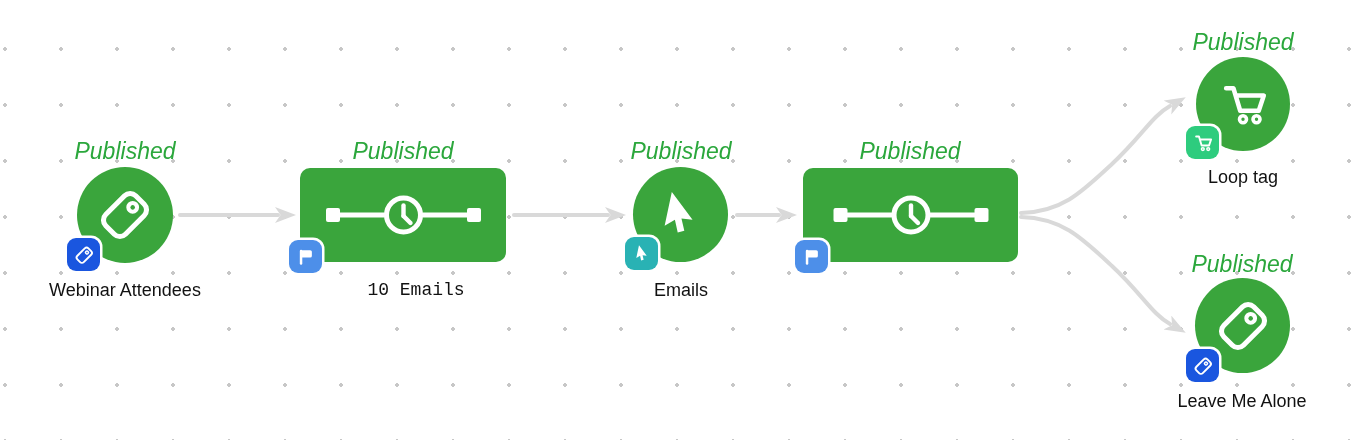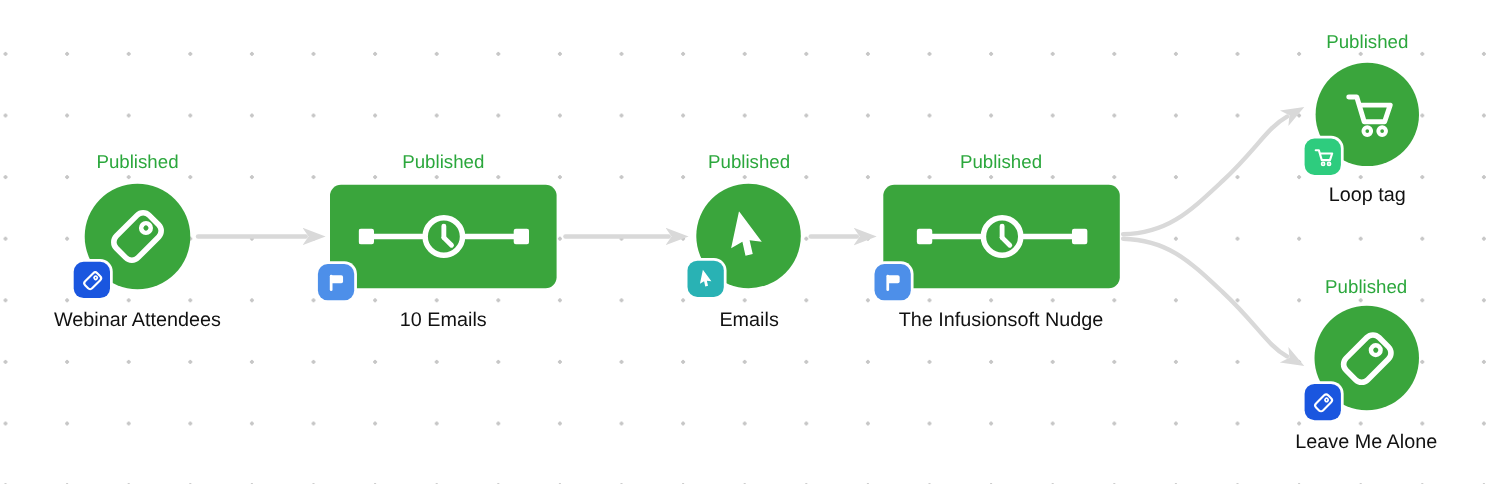--- a/index.html
+++ b/index.html
@@ -20,23 +20,24 @@
   .connectors {
     position: absolute;
     left: 0; top: 0;
     width: 1353px; height: 440px;
     pointer-events: none;
   }
   .status {
     position: absolute;
     width: 200px;
     text-align: center;
-    font-size: 17px;
+    font-size: 23px;
     color: #2ba73c;
     white-space: nowrap;
+    font-style: italic;
   }
   .node-label {
     position: absolute;
     width: 260px;
     text-align: center;
     font-size: 18px;
     color: #111111;
     white-space: nowrap;
   }
   .shape {
@@ -118,21 +119,21 @@
         <line x1="77.5" y1="23" x2="84.5" y2="30" stroke-width="4.4"></line>
       </g>
     </svg>
   </div>
   <div class="badge ltblue" style="left:289px; top:240px;">
     <svg width="22" height="22" viewBox="0 0 24 24">
       <line x1="6.6" y1="5.5" x2="6.6" y2="19" stroke="#ffffff" stroke-width="2.7" stroke-linecap="round"></line>
       <path d="M6.6,4.6 L16.6,4.6 Q18.4,4.6 18.4,6.4 L18.4,10.8 Q18.4,12.6 16.6,12.6 L6.6,12.6 Z" fill="#ffffff"></path>
     </svg>
   </div>
-  <div class="node-label" style="left:273px; top:280px;">10 Emails</div>
+  <div class="node-label" style="left:286px; top:280px;font-family:Liberation Mono, monospace;">10 Emails</div>
 
   <div class="status" style="left:581px; top:138px;">Published</div>
   <div class="shape circle" style="left:633px; top:167px; width:95px; height:95px;">
     <svg width="46" height="46" viewBox="0 0 24 24">
       <path d="M5,1 L5,19 L9.6,14.9 L12.4,21 L15.6,19.5 L12.8,13.5 L18.6,13 Z" fill="#ffffff" transform="rotate(12 11 11)"></path>
     </svg>
   </div>
   <div class="badge teal" style="left:625px; top:237px;">
     <svg width="20" height="20" viewBox="0 0 24 24">
       <path d="M6.5,2.5 L6.5,18 L10.4,14.5 L12.8,19.7 L15.6,18.4 L13.2,13.3 L18.2,12.9 Z" fill="#ffffff" transform="rotate(12 12 11)"></path>
@@ -155,21 +156,20 @@
         <line x1="77.5" y1="23" x2="84.5" y2="30" stroke-width="4.4"></line>
       </g>
     </svg>
   </div>
   <div class="badge ltblue" style="left:795px; top:240px;">
     <svg width="22" height="22" viewBox="0 0 24 24">
       <line x1="6.6" y1="5.5" x2="6.6" y2="19" stroke="#ffffff" stroke-width="2.7" stroke-linecap="round"></line>
       <path d="M6.6,4.6 L16.6,4.6 Q18.4,4.6 18.4,6.4 L18.4,10.8 Q18.4,12.6 16.6,12.6 L6.6,12.6 Z" fill="#ffffff"></path>
     </svg>
   </div>
-  <div class="node-label" style="left:780px; top:280px;">The Infusionsoft Nudge</div>
 
   <div class="status" style="left:1143px; top:29px;">Published</div>
   <div class="shape circle" style="left:1196px; top:57px; width:94px; height:94px;">
     <svg width="54" height="54" viewBox="0 0 48 48">
       <g stroke="#ffffff" fill="none" stroke-linecap="round" stroke-linejoin="round">
         <path d="M9,10 L15.5,10 L21.5,30 L38,30 L42.5,16.5 L18.5,16.5" stroke-width="4"></path>
         <circle cx="24" cy="37.5" r="3.1" stroke-width="3.2"></circle>
         <circle cx="36" cy="37.5" r="3.1" stroke-width="3.2"></circle>
       </g>
     </svg>

